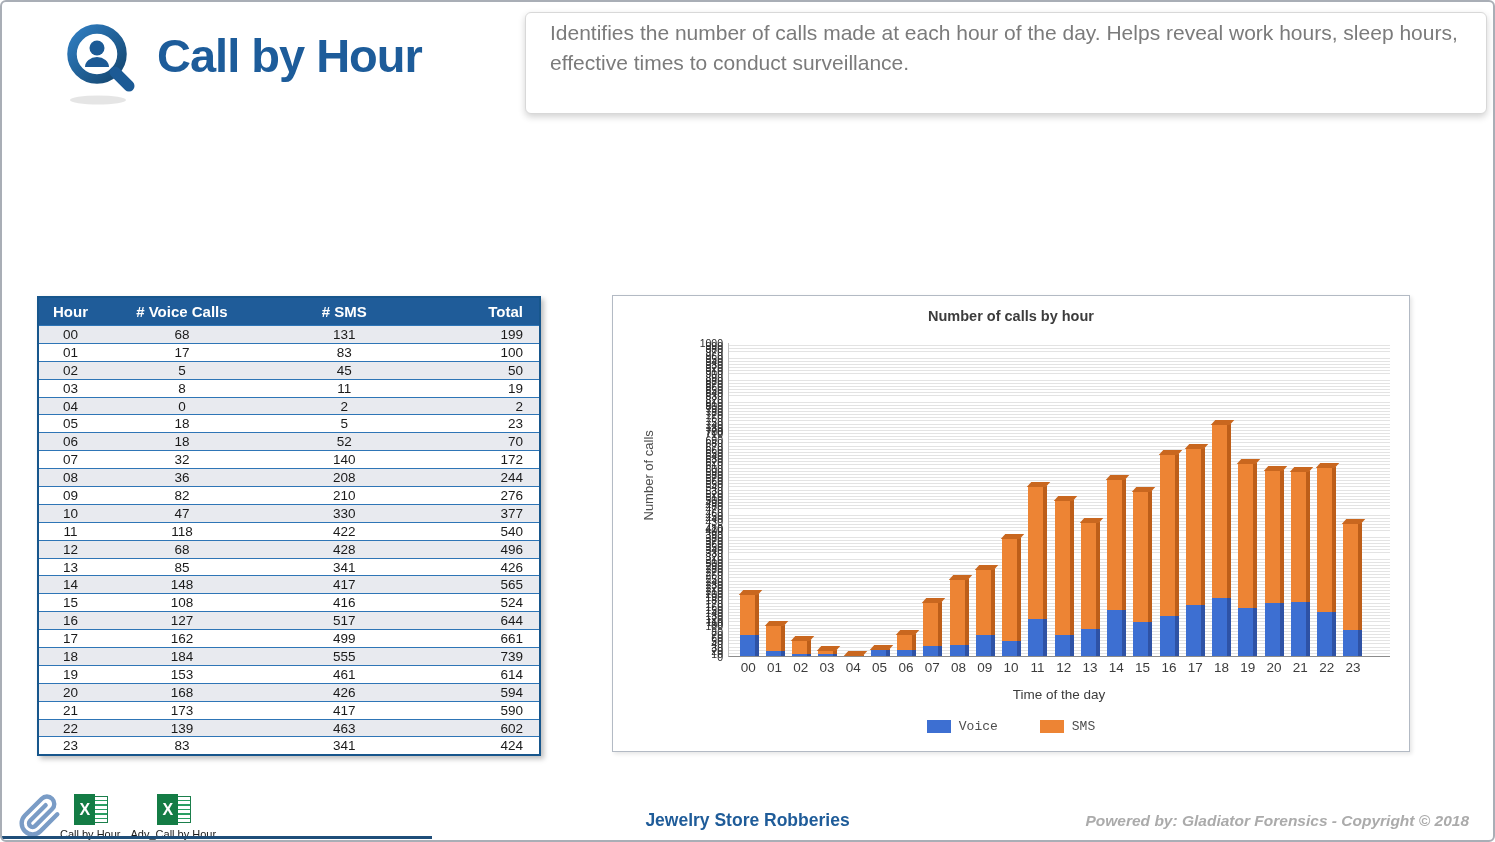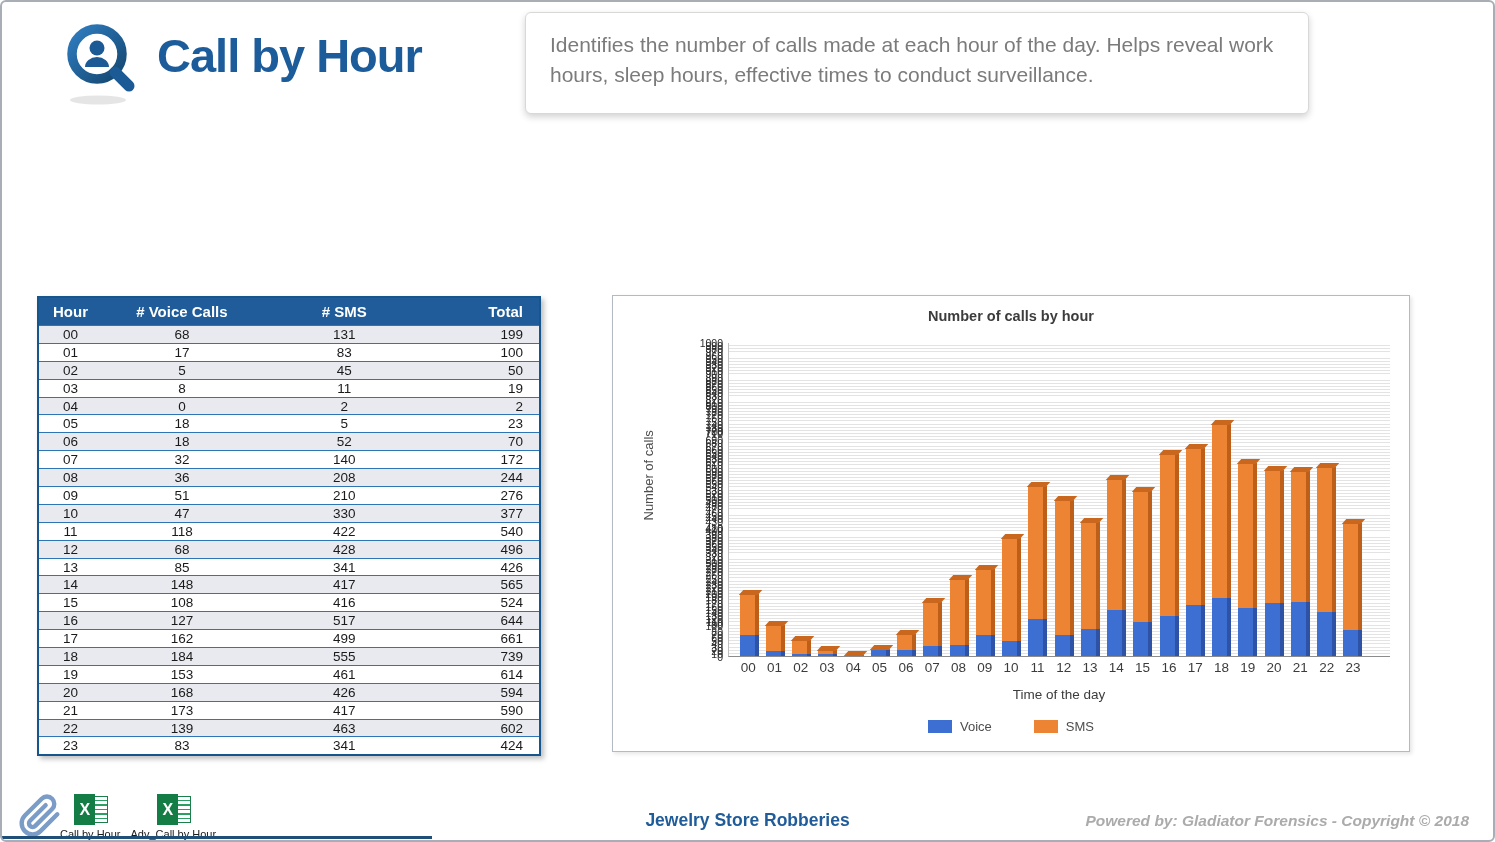--- a/index.html
+++ b/index.html
@@ -4,23 +4,23 @@
 <style>
   html,body{margin:0;padding:0;background:#ffffff;}
   body{font-family:"Liberation Sans",sans-serif;}
   .page{position:relative;width:1495px;height:842px;box-sizing:border-box;
         border:2px solid #a9aeb6;border-radius:6px;background:#ffffff;overflow:hidden;}
 
   
   .logo{position:absolute;left:58px;top:18px;width:86px;height:88px;}
   .app-title{position:absolute;left:155px;top:26px;font-size:47px;font-weight:bold;
              letter-spacing:-1px;color:#1d5c9a;}
-  .desc-box{position:absolute;left:523px;top:10px;width:784px;height:102px;box-sizing:border-box;
+  .desc-box{position:absolute;left:523px;top:10px;width:962px;height:102px;box-sizing:border-box;
             background:#fff;border:1px solid #d8d8d8;border-radius:6px;
-            box-shadow:0 3px 7px rgba(0,0,0,0.18);padding:17px 24px;}
+            box-shadow:0 3px 7px rgba(0,0,0,0.18);padding:5px 24px;}
   .desc-text{font-size:21px;line-height:30px;color:#7b7b7b;}
 
   
   .target-line{position:absolute;left:0;top:189px;width:100%;height:30px;color:#1d5c9a;
                font-size:20px;font-weight:bold;}
   .target-name{position:absolute;left:97px;top:0;}
   .target-number{position:absolute;left:430px;top:0;}
 
   
   .calls-table-wrap{position:absolute;left:35px;top:294px;width:504px;
@@ -52,21 +52,21 @@
         padding:0 24px 0 7px;box-sizing:border-box;}
   .slot{flex:1;display:flex;align-items:flex-end;justify-content:center;height:100%;}
   .bar{position:relative;width:19px;display:flex;flex-direction:column;}
   .seg{width:100%;}
   .cap{position:absolute;top:-4px;left:1px;width:100%;height:5px;transform:skewX(-42deg);}
   .x-labels{position:absolute;left:115px;top:364px;width:662px;display:flex;
             padding:0 24px 0 7px;box-sizing:border-box;}
   .xcat{flex:1;text-align:center;font-size:13.5px;color:#3c3c3c;}
   .x-axis-title{position:absolute;left:115px;top:391px;width:662px;text-align:center;
                 font-size:13.5px;color:#3c3c3c;}
-  .legend{position:absolute;left:0;top:423px;width:100%;display:flex;justify-content:center;gap:42px;}
+  .legend{position:absolute;left:0;top:423px;width:100%;display:flex;justify-content:center;gap:42px;font-family:Liberation Mono, monospace;}
   .legend-item{display:flex;align-items:center;gap:8px;font-size:13px;color:#4d4d4d;}
   .swatch{width:24px;height:13px;display:inline-block;}
 
   
   .paperclip{position:absolute;left:16px;top:790px;}
   .attachments{position:absolute;left:58px;top:792px;display:flex;gap:10px;}
   .attach-item{display:flex;flex-direction:column;align-items:center;gap:2px;}
   .attach-label{font-size:11px;color:#1a1a1a;white-space:nowrap;}
   .xl{position:relative;width:36px;height:32px;}
   .xl-sheet{position:absolute;right:0;top:2px;width:15px;height:27px;background:#fff;
@@ -166,21 +166,21 @@
             <td class="c3">172</td>
           </tr>
           <tr class="alt">
             <td class="c0">08</td>
             <td class="c1">36</td>
             <td class="c2">208</td>
             <td class="c3">244</td>
           </tr>
           <tr>
             <td class="c0">09</td>
-            <td class="c1">51</td>
+            <td class="c1">82</td>
             <td class="c2">210</td>
             <td class="c3">276</td>
           </tr>
           <tr class="alt">
             <td class="c0">10</td>
             <td class="c1">47</td>
             <td class="c2">330</td>
             <td class="c3">377</td>
           </tr>
           <tr>

